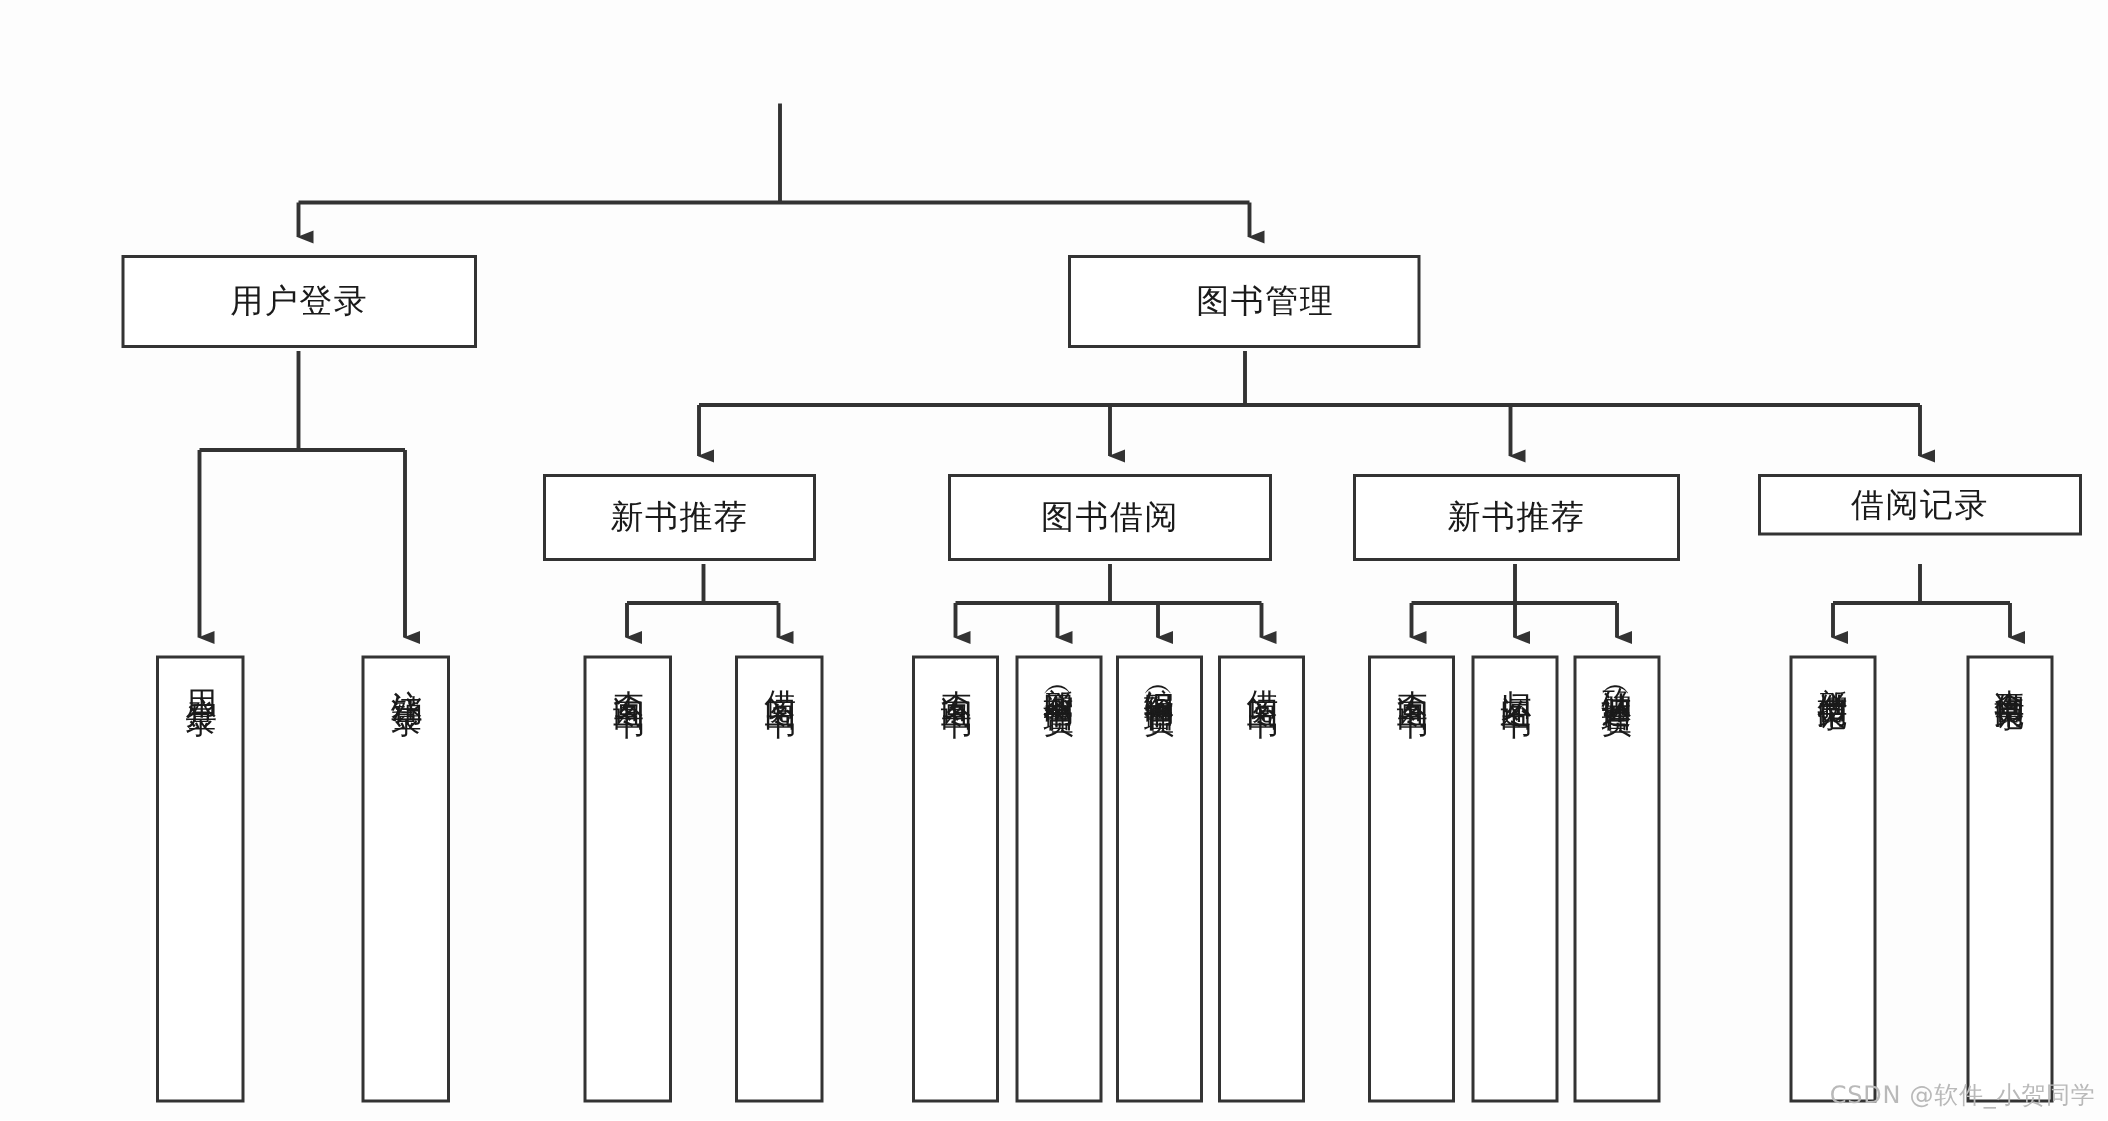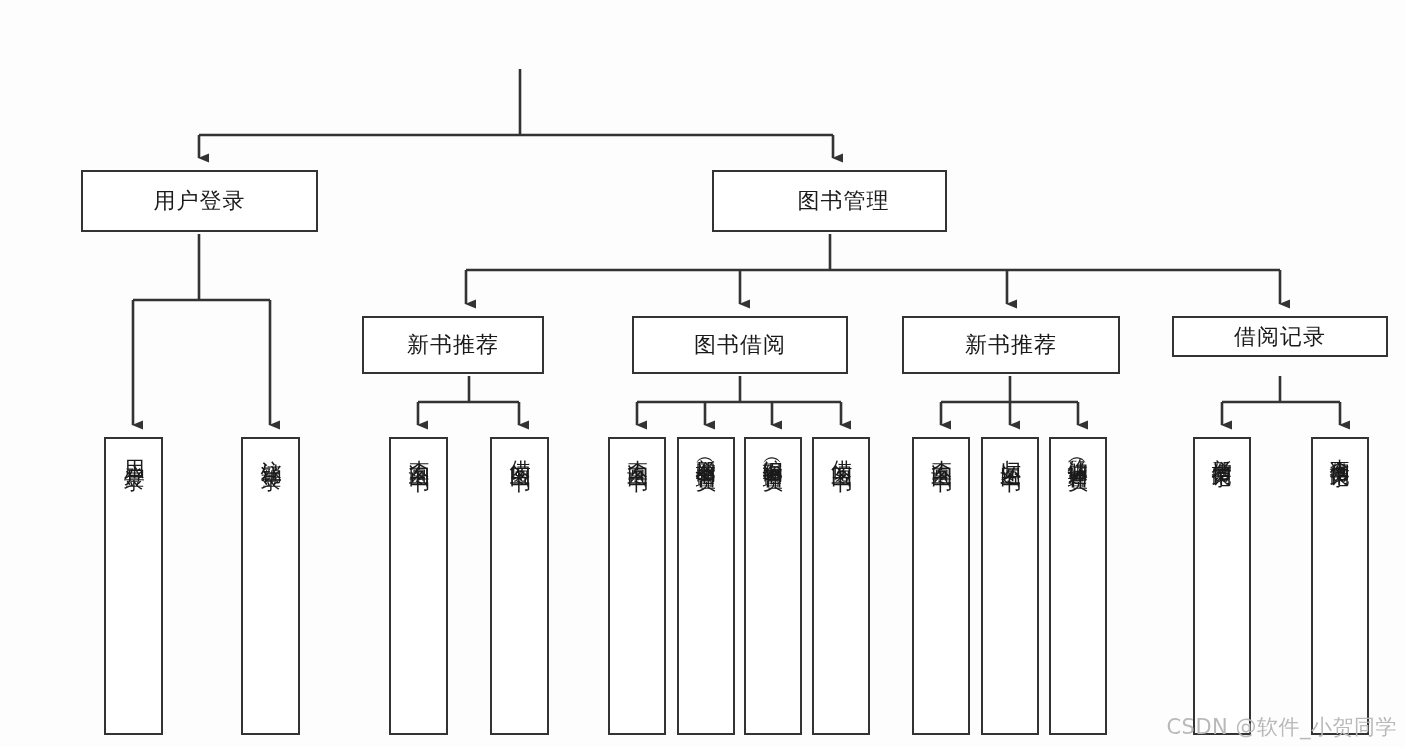--- a/index.html
+++ b/index.html
@@ -57,21 +57,21 @@
     color: #1a1a1a;
   }
   .vtext.tall {
     letter-spacing: 2px;
     font-size: 20px;
   }
   .watermark {
     position: absolute;
     right: 8px;
     bottom: 6px;
-    font-size: 21px;
+    font-size: 16px;
     color: #b9b9b9;
     letter-spacing: 0.5px;
     white-space: nowrap;
   }
 </style>
 </head>
 <body>
 
 <div id="canvas">
 

